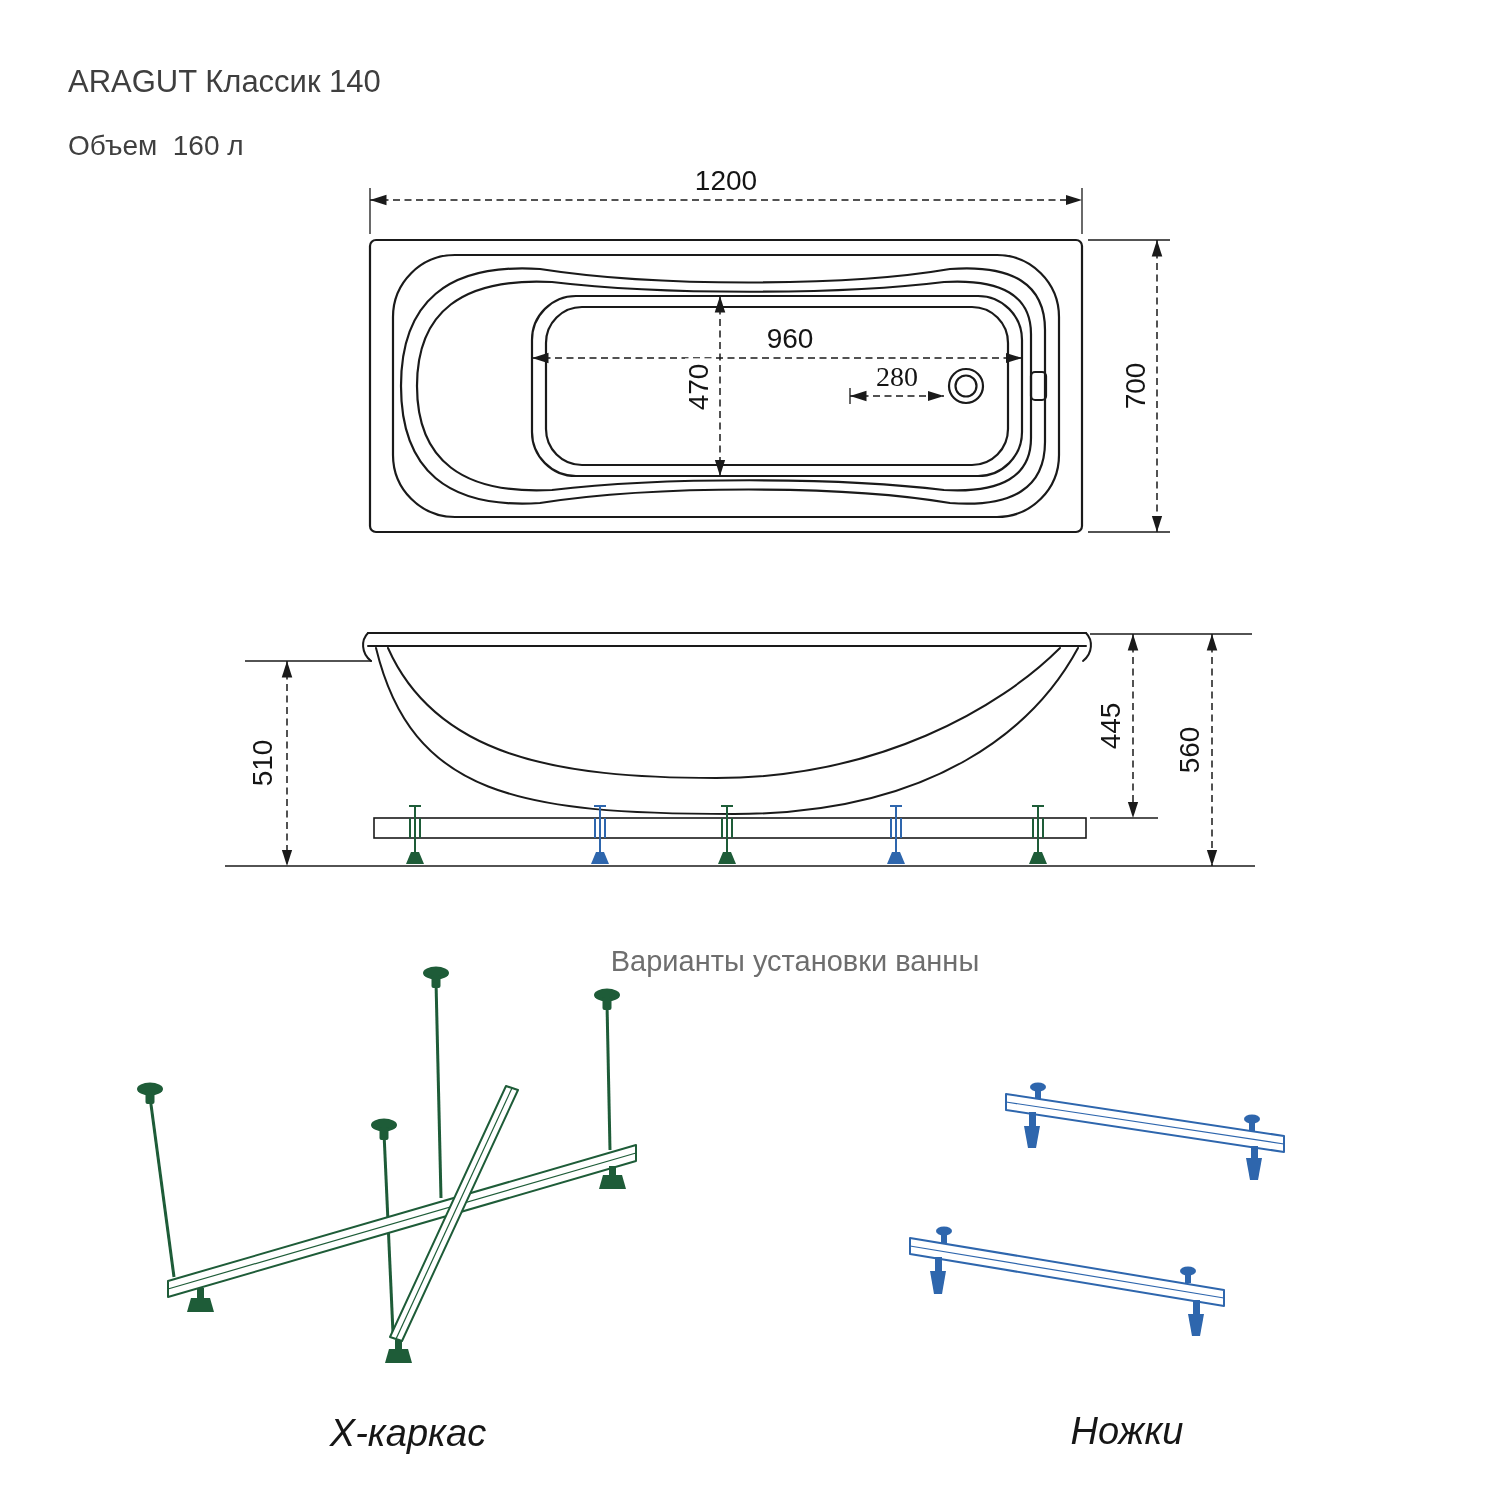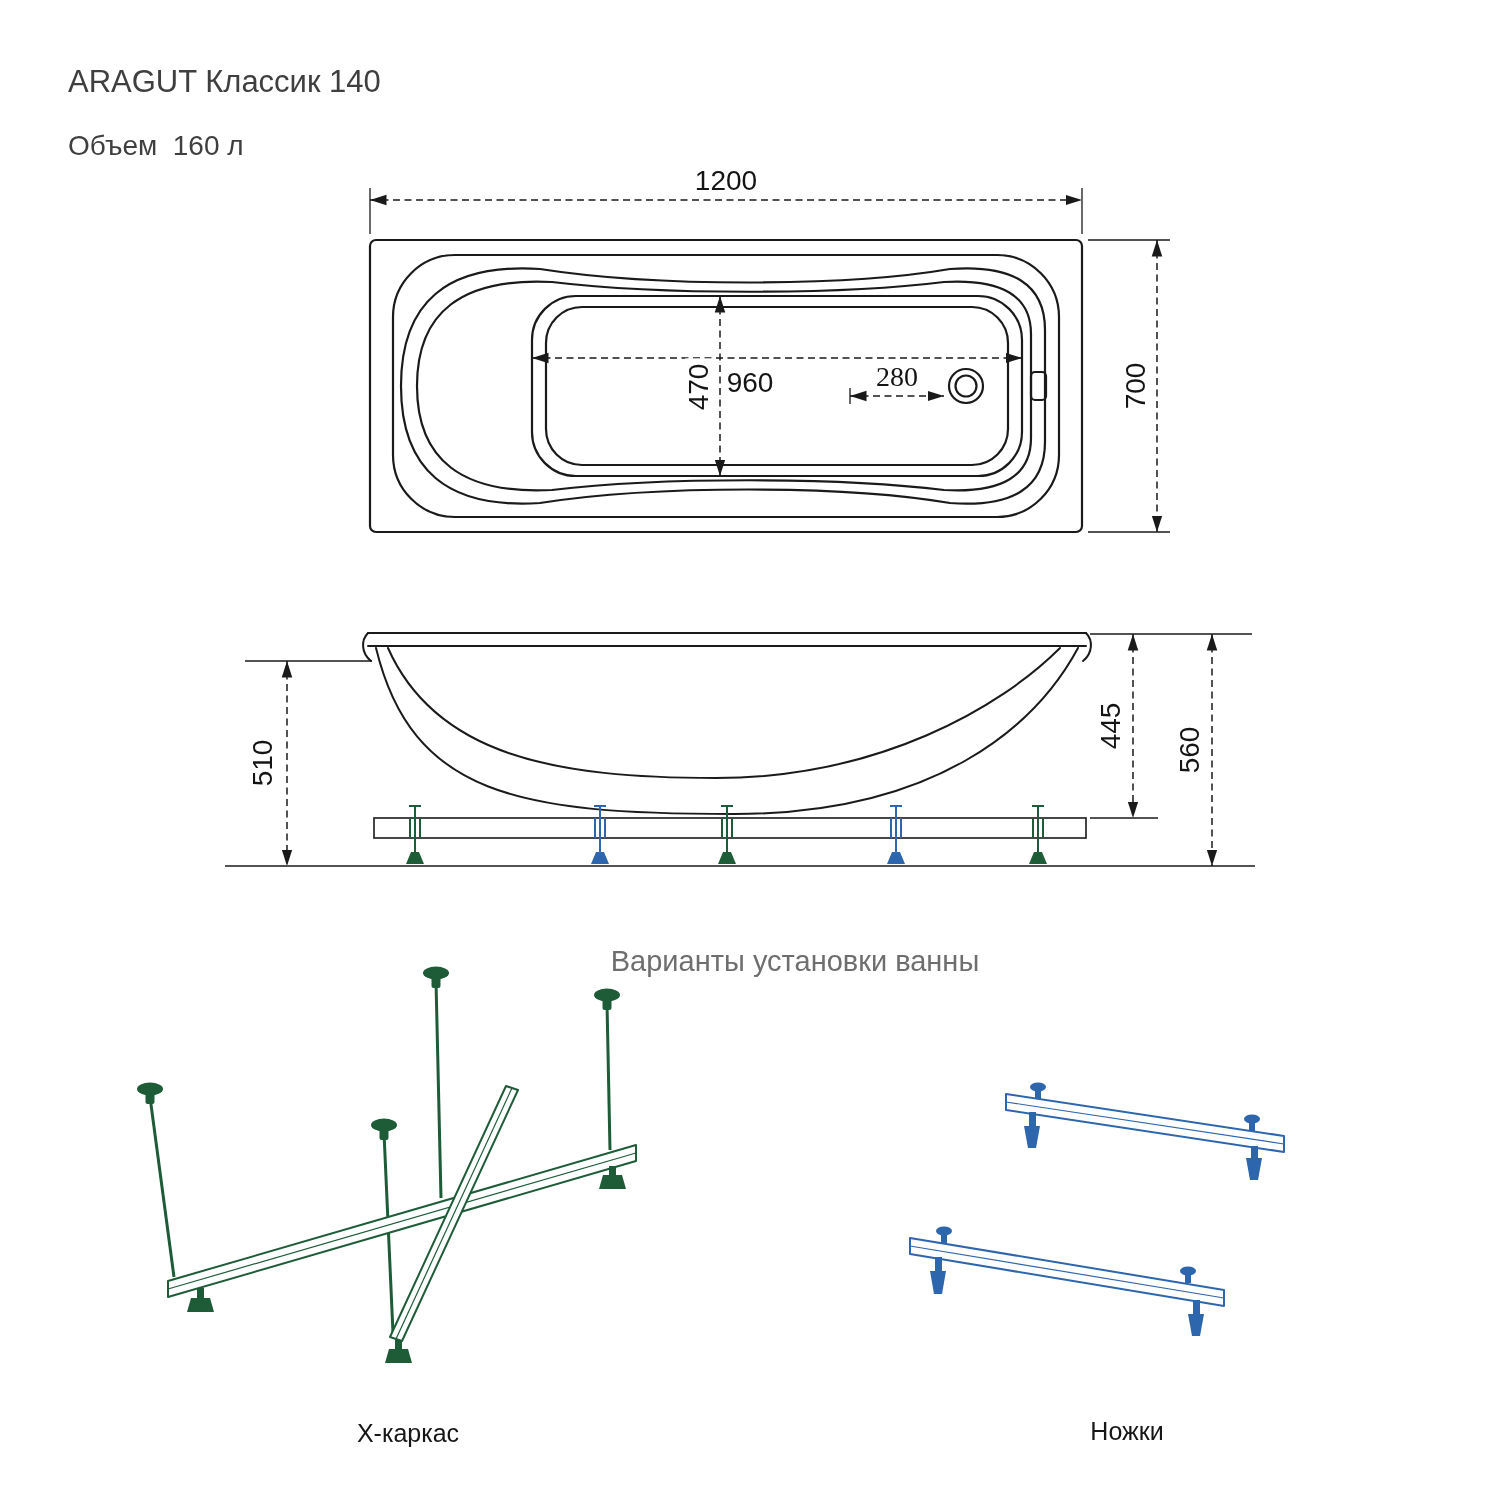--- a/index.html
+++ b/index.html
@@ -16,21 +16,21 @@
     font-size:28px;color:#141414;background:#ffffff;padding:0 5px;
     line-height:1;white-space:nowrap;
   }
   .dim.vert{transform:translate(-50%,-50%) rotate(-90deg);}
   .section-title{
     position:absolute;transform:translate(-50%,-50%);
     font-size:29px;color:#6e6e6e;white-space:nowrap;
   }
   .caption{
     position:absolute;transform:translate(-50%,-50%);
-    font-size:25px;color:#161616;white-space:nowrap;
+    font-size:38px;color:#161616;white-space:nowrap;font-style:italic;
   }
 </style>
 </head>
 <body>
 
 <svg class="stage" viewBox="0 0 1500 1500" xmlns="http://www.w3.org/2000/svg">
   <defs>
     <marker id="ar" viewBox="0 0 10 8" refX="10" refY="4" markerWidth="11" markerHeight="9" orient="auto-start-reverse">
       <path d="M0,0.8 L10,4 L0,7.2 Z" fill="#1a1a1a"></path>
     </marker>
@@ -195,21 +195,21 @@
         <path d="M1188,1314 L1204,1314 L1200,1336 L1192,1336 Z"></path>
     </g>
   </g>
 </svg>
 
 <div class="lbl title">ARAGUT Классик 140</div>
 <div class="lbl subtitle">Объем  160 л</div>
 
 <div class="dim" style="left:726px;top:181px;">1200</div>
 <div class="dim vert" style="left:1136px;top:386px;">700</div>
-<div class="dim" style="left:750px;top:339px;margin-top:44px;">960</div>
+<div class="dim" style="left:790px;top:339px;">960</div>
 <div class="dim vert" style="left:699px;top:387px;">470</div>
 <div class="dim" style="left:897px;top:377px;font-family:Liberation Serif, serif;">280</div>
 
 <div class="dim vert" style="left:263px;top:763px;">510</div>
 <div class="dim vert" style="left:1111px;top:726px;">445</div>
 <div class="dim vert" style="left:1190px;top:750px;">560</div>
 
 <div class="section-title" style="left:757px;top:961px;margin-left:38px;">Варианты установки ванны</div>
 <div class="caption" style="left:408px;top:1433px;">Х-каркас</div>
 <div class="caption" style="left:1127px;top:1431px;">Ножки</div>

